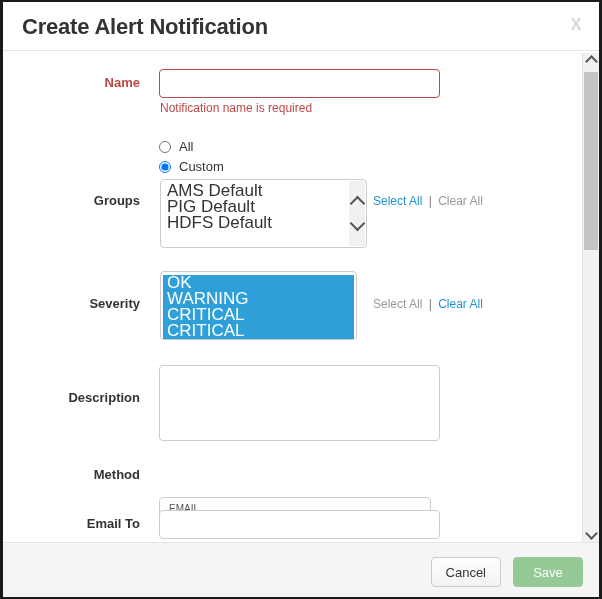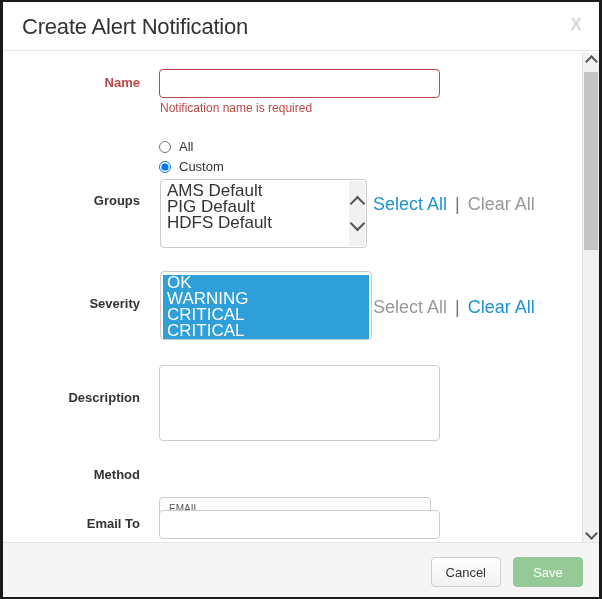--- a/index.html
+++ b/index.html
@@ -34,21 +34,21 @@
     height: 49px;
     box-sizing: border-box;
     border-bottom: 1px solid #e5e5e5;
     background: #ffffff;
   }
   .modal-title {
     position: absolute;
     left: 19px;
     top: 12px;
     font-size: 22px;
-    font-weight: normal;
+    font-weight: bold;
     color: #333333;
     letter-spacing: -0.2px;
   }
   .modal-close {
     position: absolute;
     right: 14px;
     top: 13px;
     width: 18px;
     height: 20px;
     text-align: center;
@@ -149,21 +149,21 @@
   }
   .chev {
     width: 9px; height: 9px;
     border-right: 2px solid #555;
     border-bottom: 2px solid #555;
   }
   .chev.up { transform: rotate(-135deg); }
   .chev.down { transform: rotate(45deg); }
 
   
-  .sel-links { position: absolute; font-size: 18px; white-space: nowrap; }
+  .sel-links { position: absolute; font-size: 12px; white-space: nowrap; }
   .sel-links .lnk { color: #1f93d0; cursor: pointer; }
   .sel-links .lnk.disabled { color: #999999; cursor: default; }
   .sel-links .sep { color: #777777; padding: 0 3px; }
 
   
   .select-box {
     position: absolute;
     box-sizing: border-box;
     border: 1px solid #cccccc;
     border-radius: 4px;
@@ -299,21 +299,21 @@
       <div class="sel-links" style="left:370px; top:55px;">
         <span class="lnk">Select All</span>
         <span class="sep">|</span>
         <span class="lnk disabled">Clear All</span>
       </div>
     </div>
 
     <div class="form-row" style="top:220px;">
       <div class="ctrl-label" style="top:25px;">Severity</div>
 
-      <div class="listbox" style="left:157px; top:0px; width:212px; height:69px;">
+      <div class="listbox" style="left:157px; top:0px; width:197px; height:69px;">
         <div class="lb-inner" style="right:2px;">
           <div class="opt selected">OK</div>
           <div class="opt selected">WARNING</div>
           <div class="opt selected">CRITICAL</div>
           <div class="opt selected">CRITICAL</div>
         </div>
       </div>
 
       <div class="sel-links" style="left:370px; top:26px;">
         <span class="lnk disabled">Select All</span>

